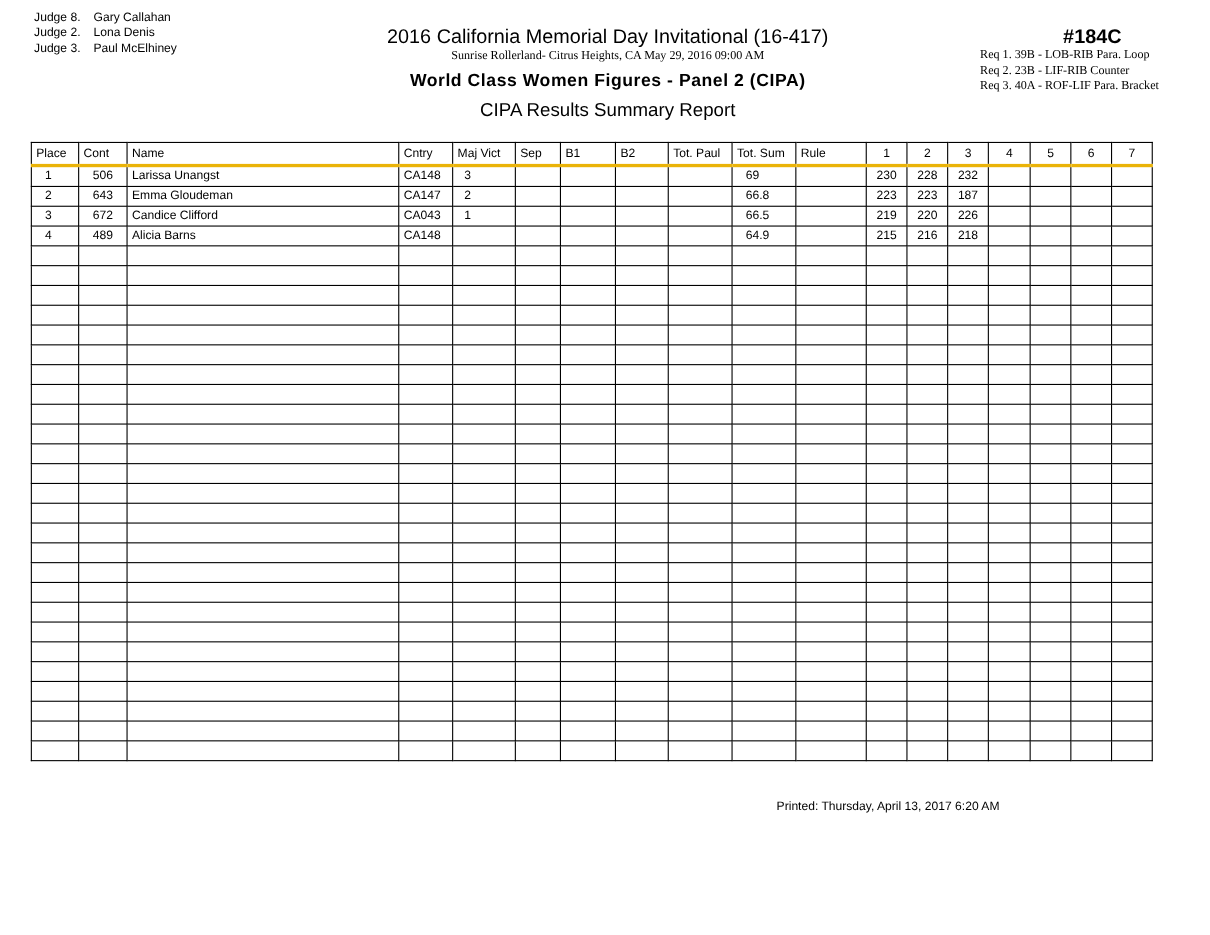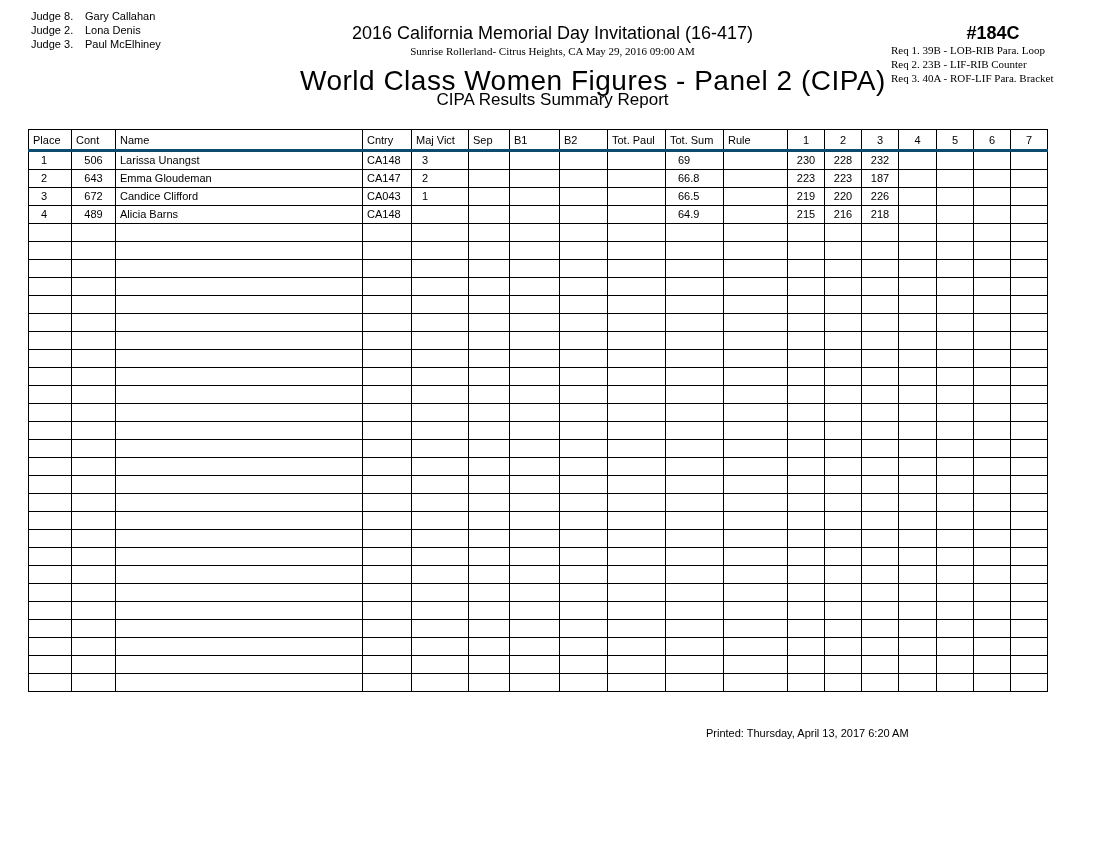--- a/index.html
+++ b/index.html
@@ -8,29 +8,29 @@
   .abs { position: absolute; white-space: nowrap; }
   .judges { left: 31px; top: 9px; font-size: 11px; line-height: 14px; }
   .judge-line { display: block; }
   .judge-line .lbl { display: inline-block; width: 54px; }
   .reqs { left: 891px; top: 43px; font-size: 11px; line-height: 14px; font-family: Liberation Serif, serif; }
   .req-line { display: block; }
   .event-num { left: 893px; width: 200px; text-align: center; top: 23px; font-size: 18px; font-weight: bold; }
   .center-block { left: 300px; width: 505px; text-align: center; }
   .title1 { top: 23px; font-size: 18px; font-weight: normal; }
   .title2 { top: 45px; font-size: 11px; font-family: Liberation Serif, serif; }
-  .title3 { top: 65px; font-size: 28px; font-weight: normal; letter-spacing: 0.5px; }
+  .title3 { top: 65px; font-size: 16px; font-weight: bold; letter-spacing: 0.5px; }
   .title4 { top: 90px; font-size: 17px; }
   .printed { left: 690px; top: 727px; font-size: 11px; padding-left: 16px; }
 
   table.results { position: absolute; left: 28px; top: 129px; border-collapse: collapse;
                   table-layout: fixed; font-size: 11px; }
   table.results td, table.results th { border: 1.5px solid #000; height: 17px; padding: 0 0 0 4px;
                   font-weight: normal; text-align: left; overflow: hidden; white-space: nowrap; line-height: 17px; }
-  table.results thead th { border-bottom: 3px solid #0c4a6e; padding-top: 2px; }
+  table.results thead th { border-bottom: 3px solid #eab308; padding-top: 2px; }
   table.results td.c, table.results th.c { text-align: center; padding-left: 0; }
   table.results td.ind { padding-left: 12px; }
   table.results td.ind2 { padding-left: 10px; }
 </style>
 </head>
 <body>
 
 <div class="abs judges">
   <span class="judge-line"><span class="lbl">Judge  8.</span><span>Gary Callahan</span></span>
   <span class="judge-line"><span class="lbl">Judge  2.</span><span>Lona Denis</span></span>

